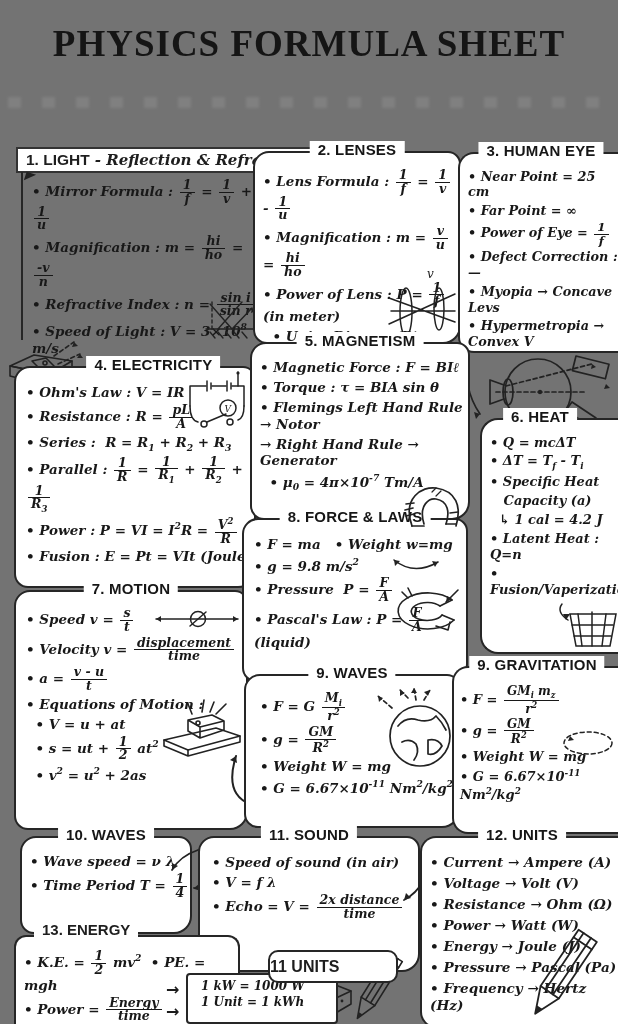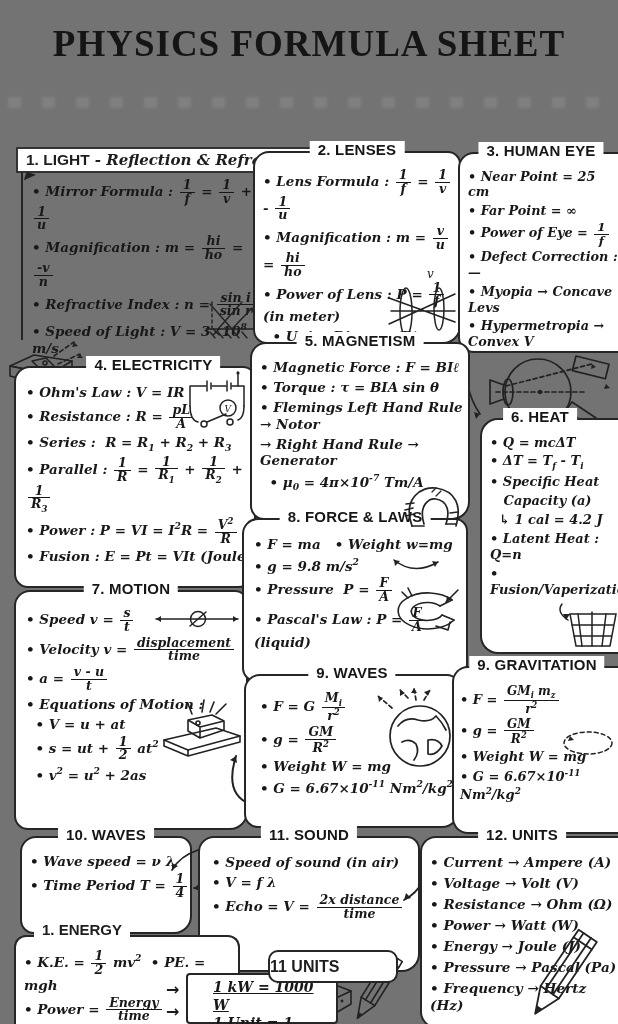--- a/index.html
+++ b/index.html
@@ -39,21 +39,21 @@
   .s-units12{border-radius:16px 0 0 16px;border-right:none;}
   .s-units12 .item{font-size:13.6px;margin:4px 0;}
   .s-energy{border-radius:12px 12px 0 0;border-bottom:none;}
   .energy-head{position:absolute;left:34px;top:921px;background:#fff;padding:0 8px;z-index:2;
                font-family:"Liberation Sans",sans-serif;font-weight:700;font-size:15px;}
   .units11{position:absolute;left:268px;top:950px;width:126px;height:29px;border:2.2px solid #262626;
            border-radius:10px;background:#fff;z-index:3;display:flex;align-items:center;justify-content:flex-start;
            font-family:"Liberation Sans",sans-serif;font-weight:700;font-size:16px;}
   .kwbox{position:absolute;left:186px;top:973px;width:152px;height:51px;border:2.2px solid #262626;
          border-radius:4px;background:#fff;z-index:2;padding:3px 0 0 9px;box-sizing:border-box;}
-  .kwbox .item{margin:1px 16px;font-size:14px;text-decoration:underline;}
+  .kwbox .item{margin:1px 4px;font-size:12px;}
   .ico{position:absolute;}
   .arrow-glyph{position:absolute;font-size:16px;font-weight:700;z-index:3;color:#1b1b1b;
                font-family:"DejaVu Sans",sans-serif;}
   svg{overflow:visible;}
 </style>
 </head>
 <body>
 
 <div class="page">
 
@@ -418,21 +418,21 @@
         <div class="item">• Current → Ampere (A)</div>
         <div class="item">• Voltage → Volt (V)</div>
         <div class="item">• Resistance → Ohm (Ω)</div>
         <div class="item">• Power → Watt (W)</div>
         <div class="item">• Energy → Joule (J)</div>
         <div class="item">• Pressure → Pascal (Pa)</div>
         <div class="item">• Frequency → Hertz (Hz)</div>
       </div>
   </div>
 
-  <div class="energy-head">1. ENERGY</div>
+  <div class="energy-head">13. ENERGY</div>
   <div class="box s-energy" style="left:14px;top:935px;width:222px;height:89px;">
     <div class="items" style="padding:10px 0 0 8px;">
         <div class="item">• K.E. = <span class="frac">
             <span class="num">1</span>
             <span class="den">2</span>
           </span> mv<sup>2</sup>&nbsp;&nbsp;• PE. = mgh</div>
         <div class="item">• Power = <span class="frac">
             <span class="num">Energy</span>
             <span class="den">time</span>
           </span></div>

